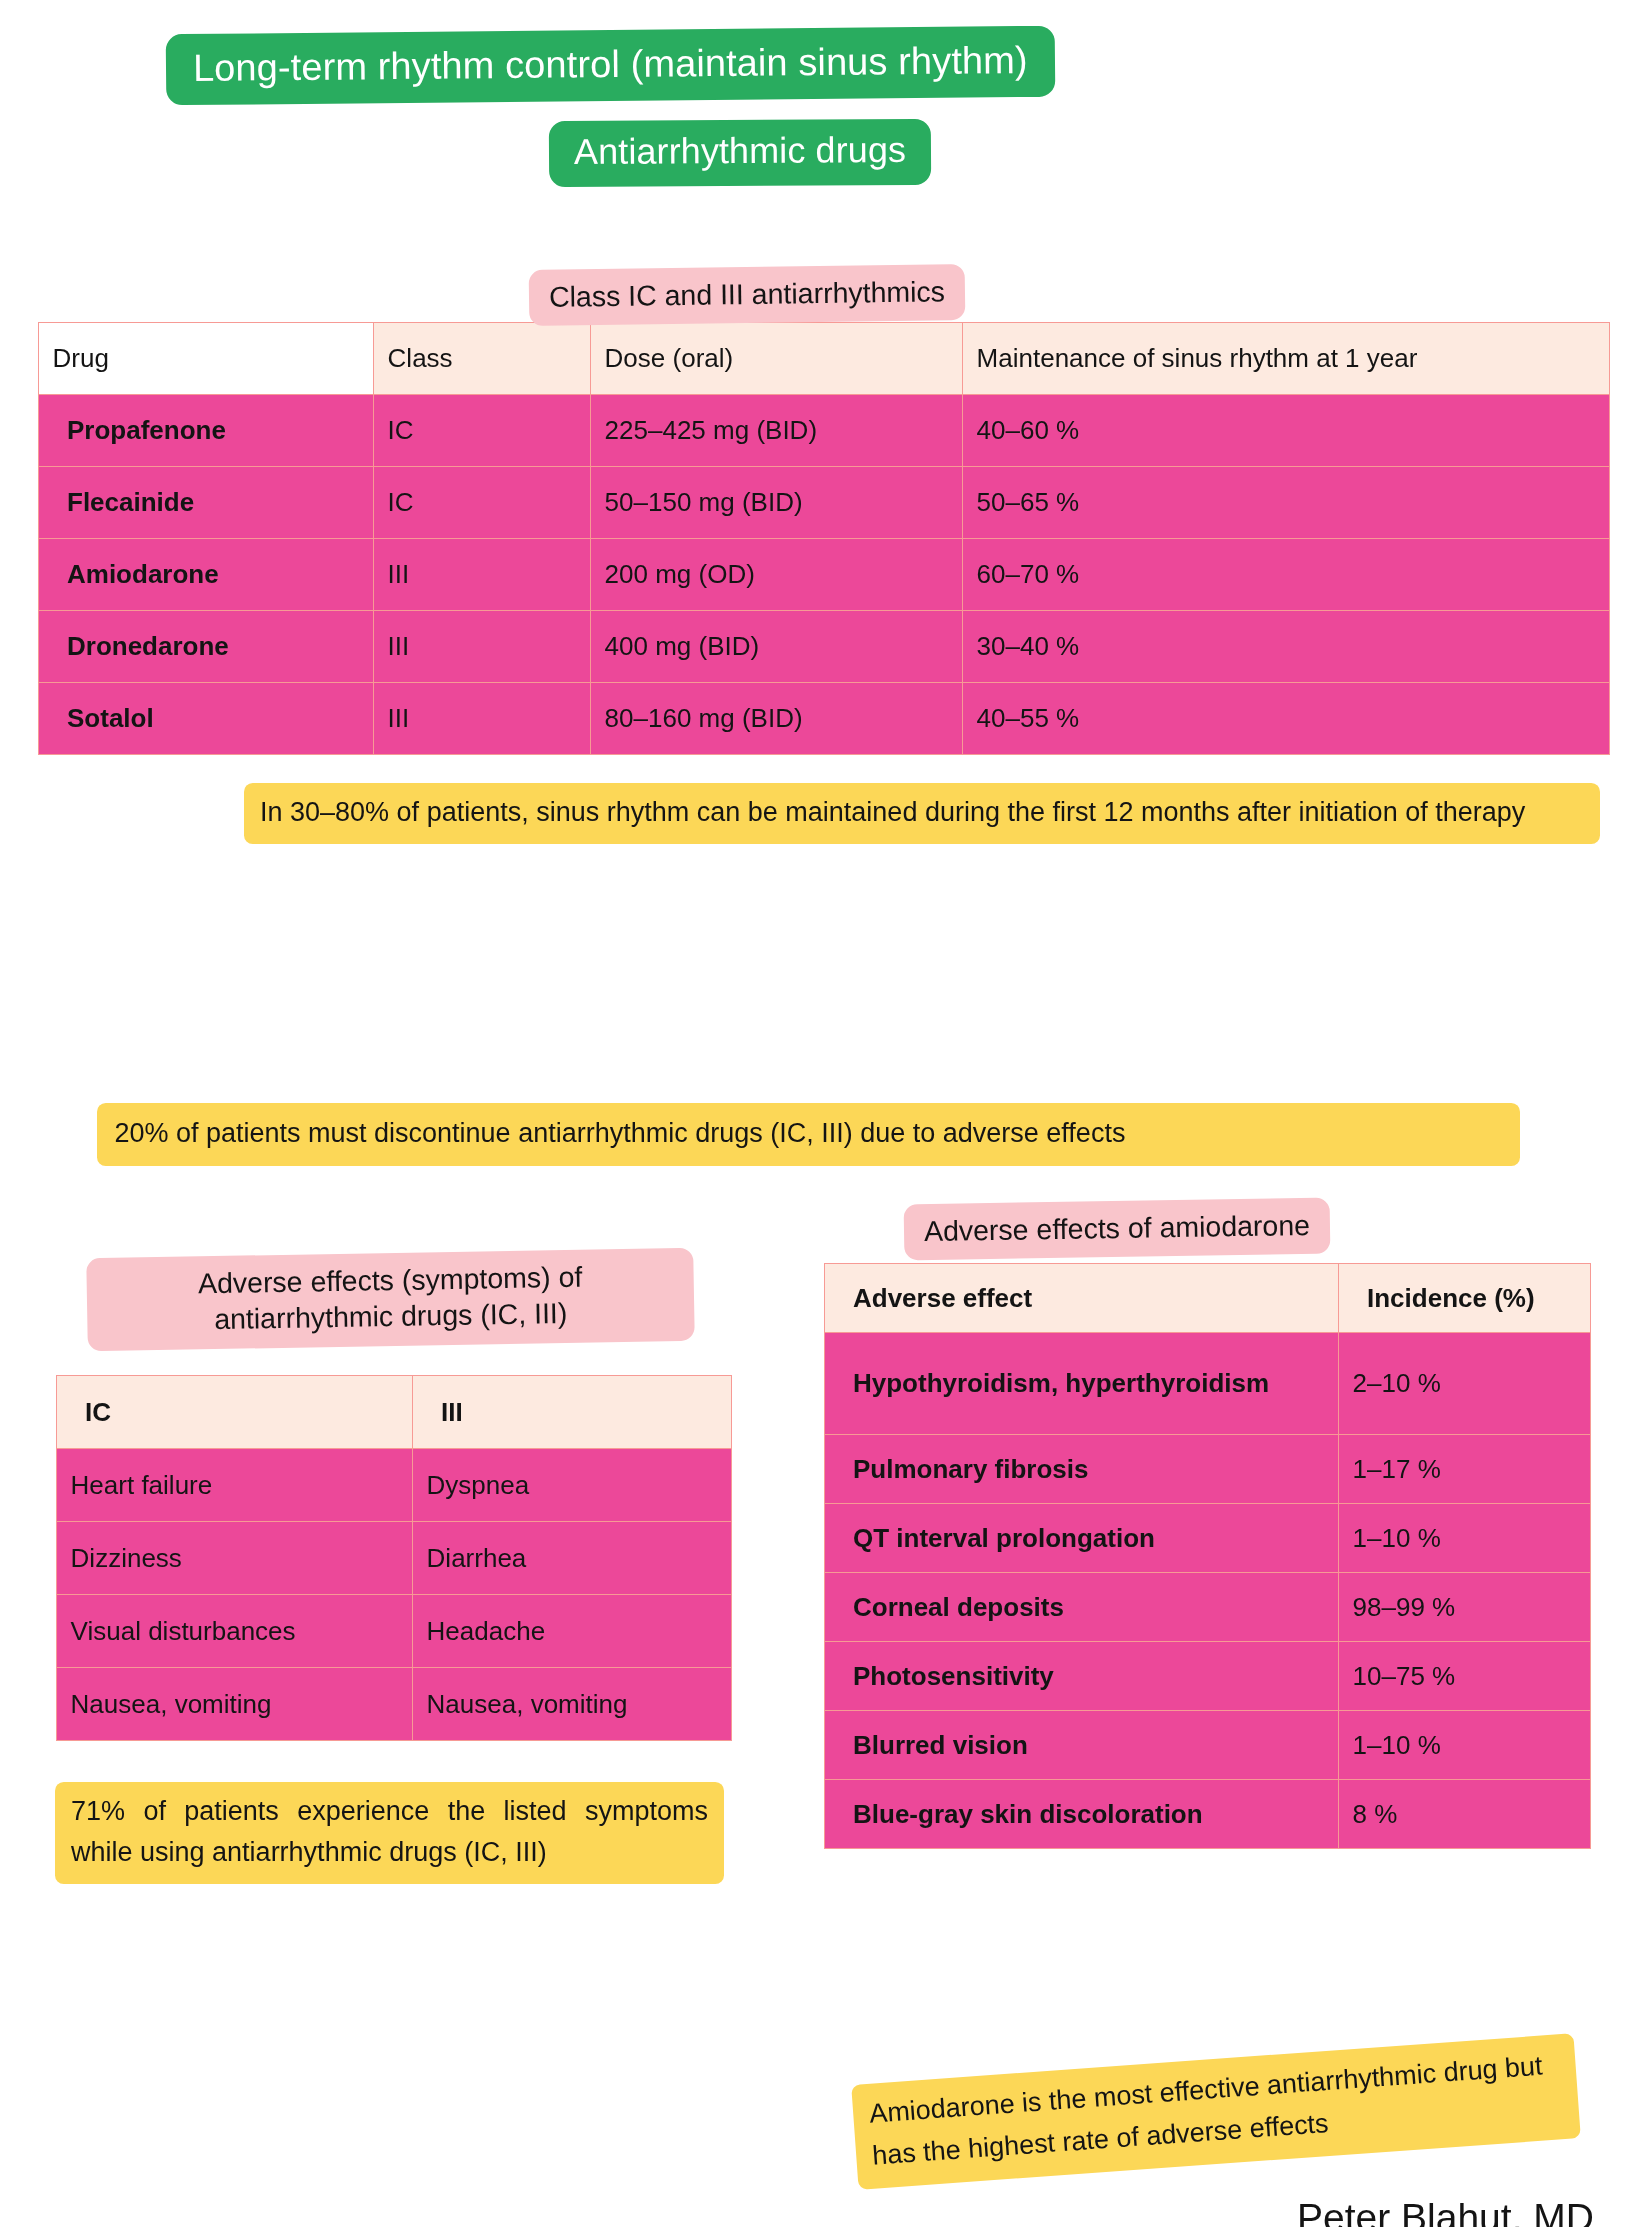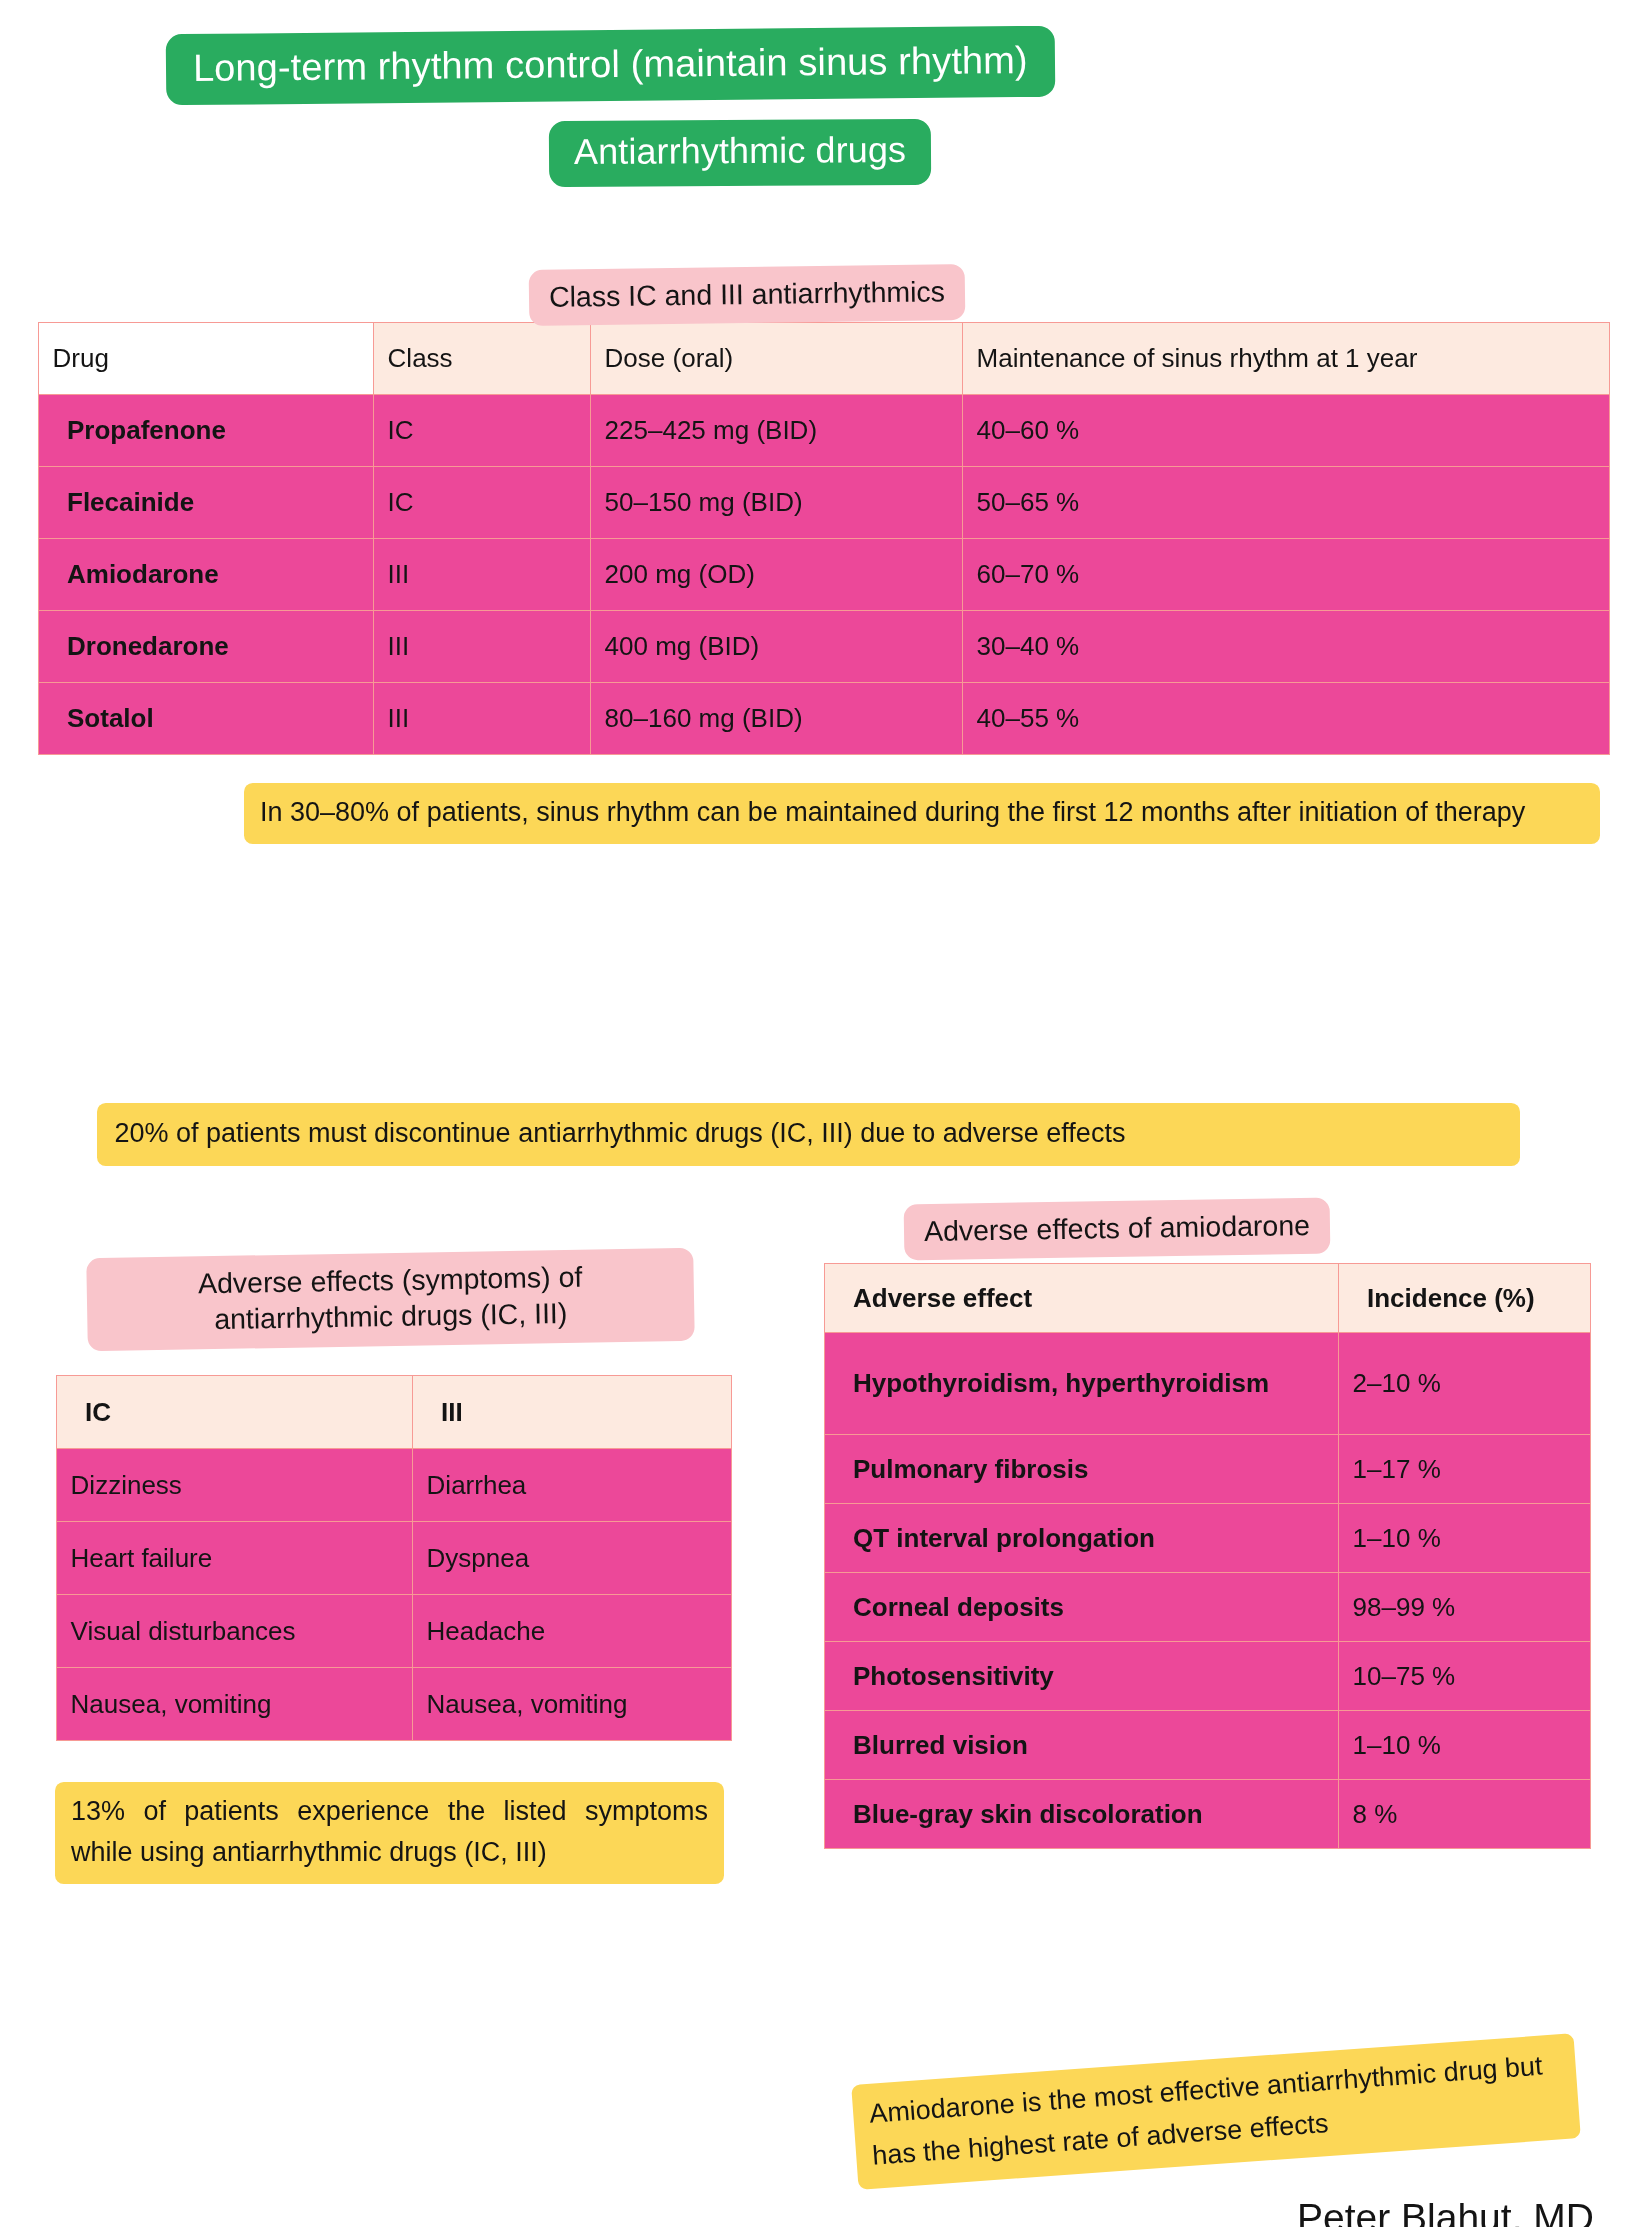--- a/index.html
+++ b/index.html
@@ -203,39 +203,39 @@
       <col class="s2">
     </colgroup>
   <thead>
     <tr>
       <th class="b">IC</th>
       <th class="b">III</th>
     </tr>
   </thead>
   <tbody>
     <tr>
+      <td>Heart failure</td>
+      <td>Dyspnea</td>
+    </tr>
+    <tr>
       <td>Dizziness</td>
       <td>Diarrhea</td>
     </tr>
     <tr>
-      <td>Heart failure</td>
-      <td>Dyspnea</td>
-    </tr>
-    <tr>
       <td>Visual disturbances</td>
       <td>Headache</td>
     </tr>
     <tr>
       <td>Nausea, vomiting</td>
       <td>Nausea, vomiting</td>
     </tr>
   </tbody>
 </table>
 
-<div class="yellow justify" id="callout-symptoms">13% of patients experience the listed symptoms while using antiarrhythmic drugs (IC, III)</div>
+<div class="yellow justify" id="callout-symptoms">71% of patients experience the listed symptoms while using antiarrhythmic drugs (IC, III)</div>
 
 <div class="pink-label" style="left:904px; top:1201px; transform:rotate(-0.9deg);">Adverse effects of amiodarone</div>
 
 <table class="tbl" id="amio-table">
   <colgroup>
       <col class="a1">
       <col class="a2">
     </colgroup>
   <thead>
     <tr>

